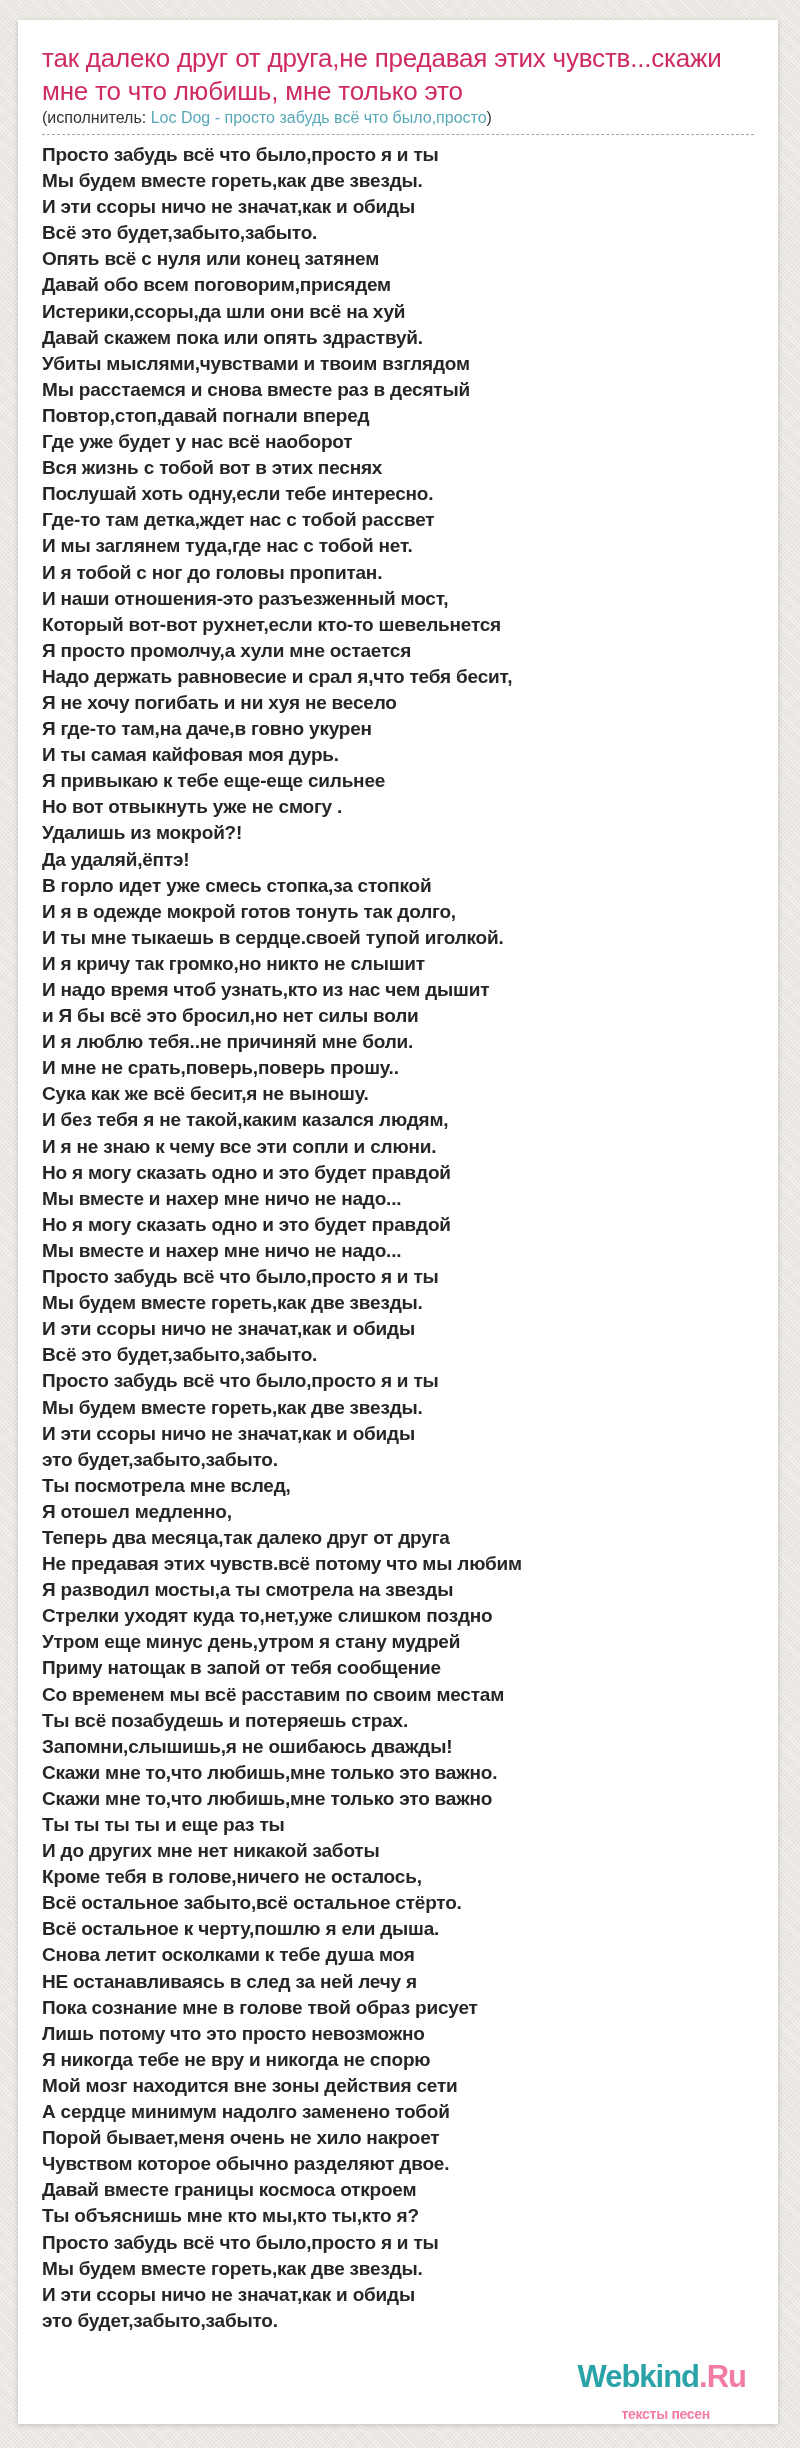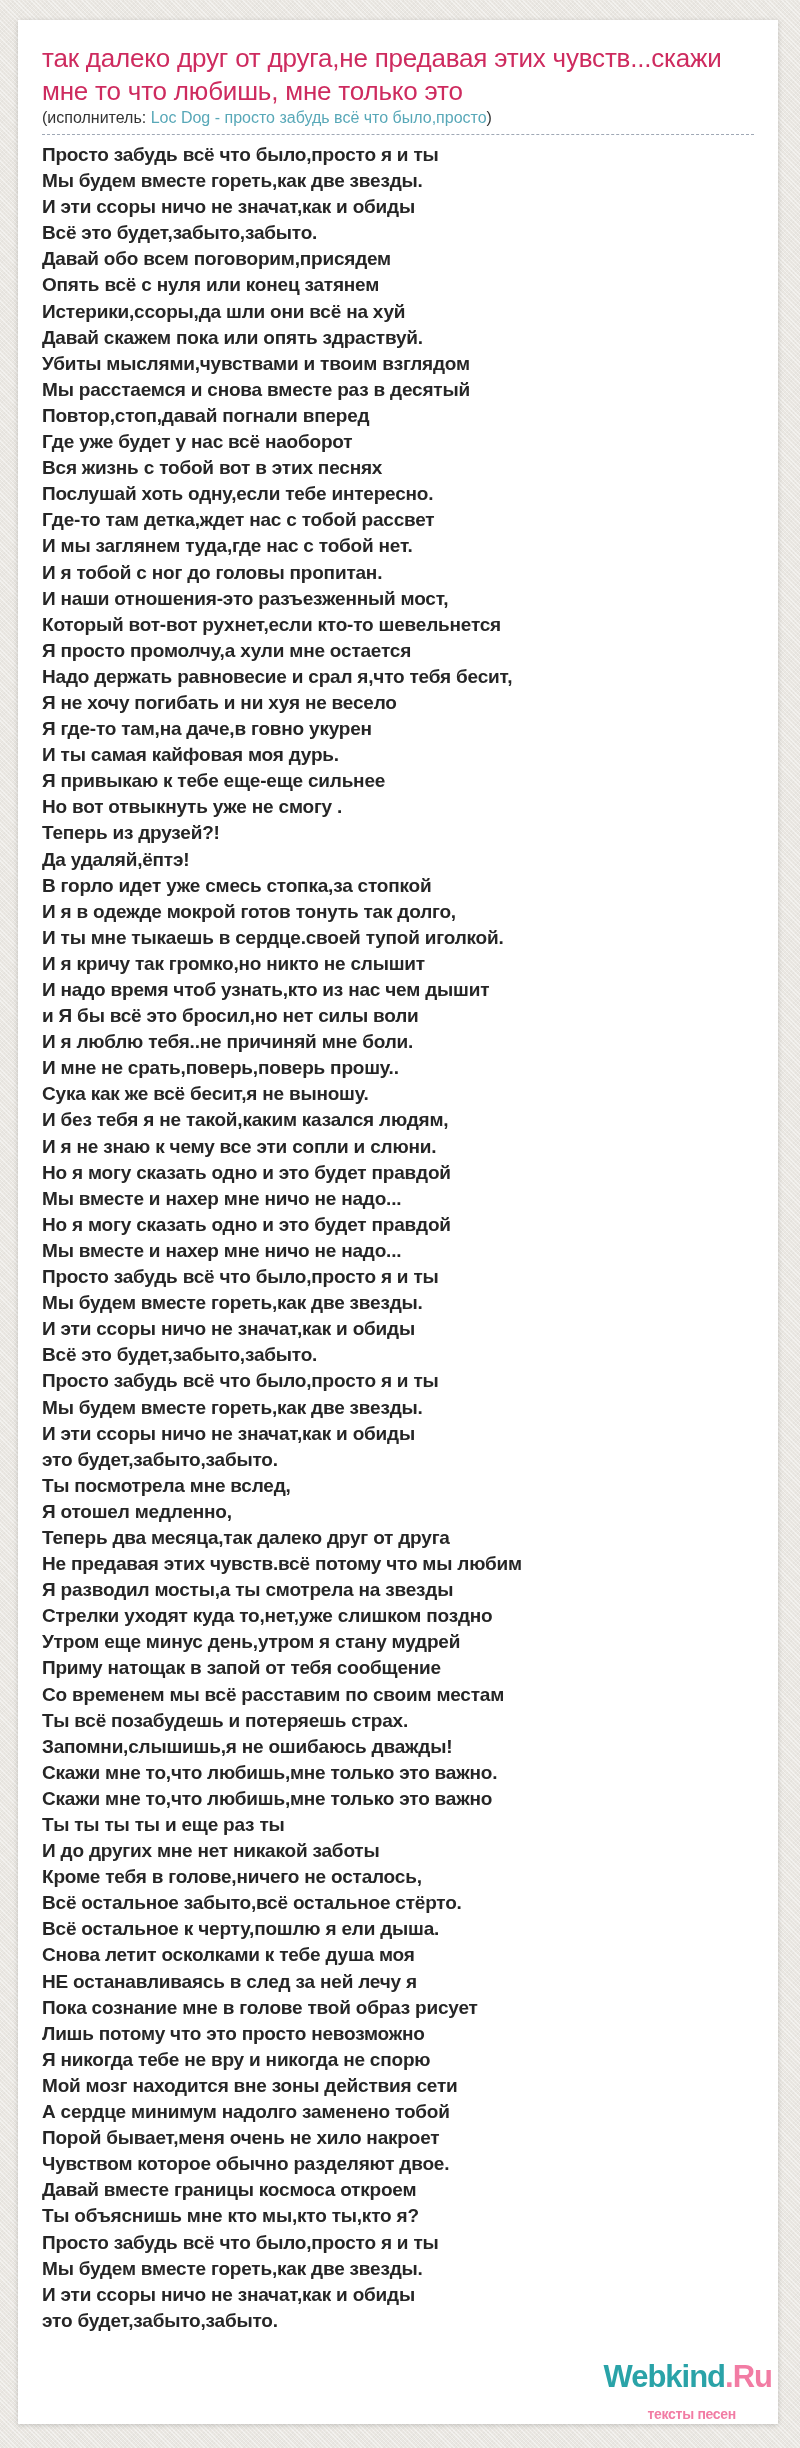--- a/index.html
+++ b/index.html
@@ -57,21 +57,21 @@
     font-size:19px;
     font-weight:bold;
     letter-spacing:-0.2px;
   }
   .lyric-line{
     line-height:26.1px;
     white-space:nowrap;
   }
   .logo-block{
     position:absolute;
-    right:6px;
+    right:32px;
     bottom:3px;
     text-align:right;
     line-height:1;
   }
   .logo-text{
     font-size:31px;
     font-weight:bold;
     letter-spacing:-1px;
     text-decoration:none;
     display:inline-block;
@@ -93,43 +93,43 @@
 
   <h1 class="song-title">так далеко друг от друга,не предавая этих чувств...скажи мне то что любишь, мне только это</h1>
 
   <div class="artist-line"><span>(исполнитель: </span><a href="#">Loc Dog - просто забудь всё что было,просто</a><span>)</span></div>
 
   <div class="lyrics">
       <div class="lyric-line">Просто забудь всё что было,просто я и ты</div>
       <div class="lyric-line">Мы будем вместе гореть,как две звезды.</div>
       <div class="lyric-line">И эти ссоры ничо не значат,как и обиды</div>
       <div class="lyric-line">Всё это будет,забыто,забыто.</div>
+      <div class="lyric-line">Опять всё с нуля или конец затянем</div>
       <div class="lyric-line">Давай обо всем поговорим,присядем</div>
-      <div class="lyric-line">Опять всё с нуля или конец затянем</div>
       <div class="lyric-line">Истерики,ссоры,да шли они всё на хуй</div>
       <div class="lyric-line">Давай скажем пока или опять здраствуй.</div>
       <div class="lyric-line">Убиты мыслями,чувствами и твоим взглядом</div>
       <div class="lyric-line">Мы расстаемся и снова вместе раз в десятый</div>
       <div class="lyric-line">Повтор,стоп,давай погнали вперед</div>
       <div class="lyric-line">Где уже будет у нас всё наоборот</div>
       <div class="lyric-line">Вся жизнь с тобой вот в этих песнях</div>
       <div class="lyric-line">Послушай хоть одну,если тебе интересно.</div>
       <div class="lyric-line">Где-то там детка,ждет нас с тобой рассвет</div>
       <div class="lyric-line">И мы заглянем туда,где нас с тобой нет.</div>
       <div class="lyric-line">И я тобой с ног до головы пропитан.</div>
       <div class="lyric-line">И наши отношения-это разъезженный мост,</div>
       <div class="lyric-line">Который вот-вот рухнет,если кто-то шевельнется</div>
       <div class="lyric-line">Я просто промолчу,а хули мне остается</div>
       <div class="lyric-line">Надо держать равновесие и срал я,что тебя бесит,</div>
       <div class="lyric-line">Я не хочу погибать и ни хуя не весело</div>
       <div class="lyric-line">Я где-то там,на даче,в говно укурен</div>
       <div class="lyric-line">И ты самая кайфовая моя дурь.</div>
       <div class="lyric-line">Я привыкаю к тебе еще-еще сильнее</div>
       <div class="lyric-line">Но вот отвыкнуть уже не смогу .</div>
-      <div class="lyric-line">Теперь из друзей?!</div>
+      <div class="lyric-line">Удалишь из мокрой?!</div>
       <div class="lyric-line">Да удаляй,ёптэ!</div>
       <div class="lyric-line">В горло идет уже смесь стопка,за стопкой</div>
       <div class="lyric-line">И я в одежде мокрой готов тонуть так долго,</div>
       <div class="lyric-line">И ты мне тыкаешь в сердце.своей тупой иголкой.</div>
       <div class="lyric-line">И я кричу так громко,но никто не слышит</div>
       <div class="lyric-line">И надо время чтоб узнать,кто из нас чем дышит</div>
       <div class="lyric-line">и Я бы всё это бросил,но нет силы воли</div>
       <div class="lyric-line">И я люблю тебя..не причиняй мне боли.</div>
       <div class="lyric-line">И мне не срать,поверь,поверь прошу..</div>
       <div class="lyric-line">Сука как же всё бесит,я не выношу.</div>

